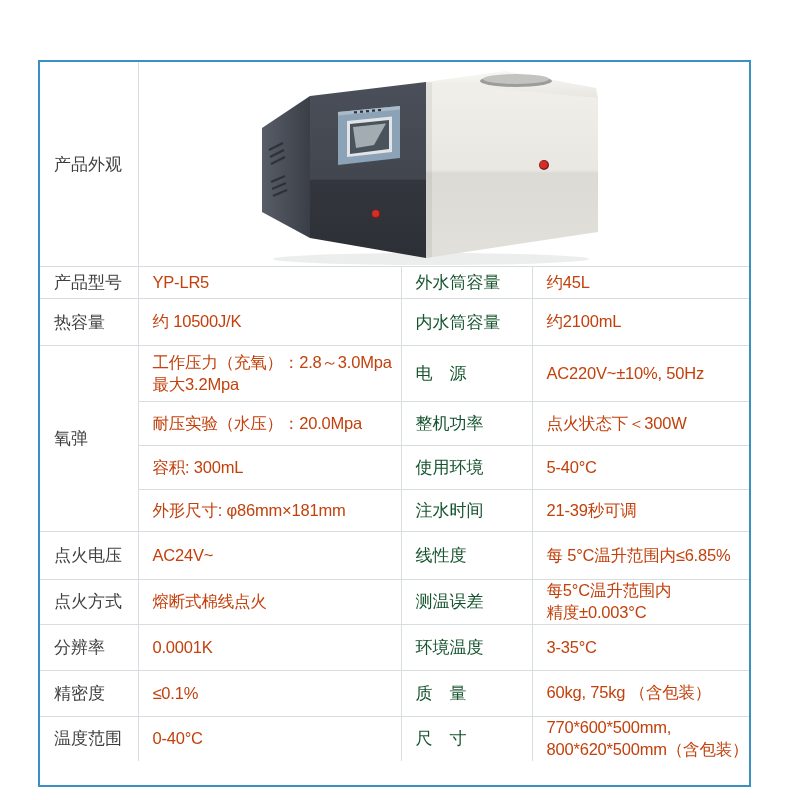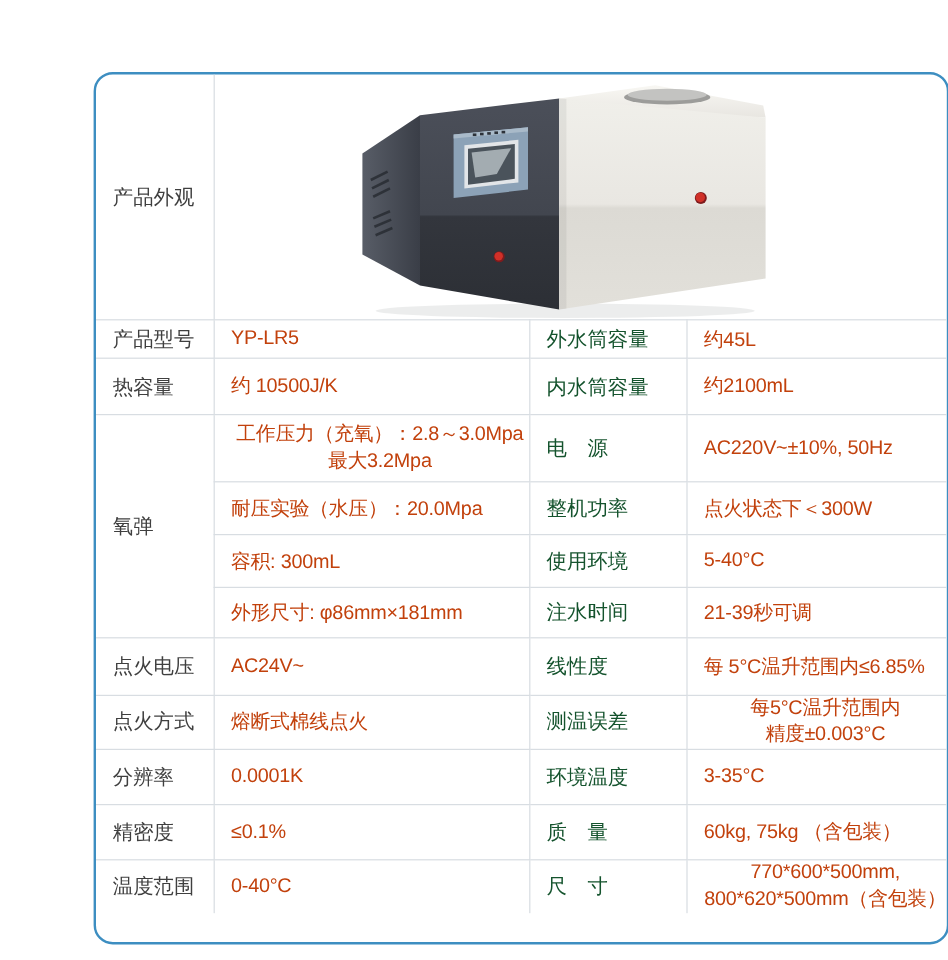--- a/index.html
+++ b/index.html
@@ -1,22 +1,22 @@
 <!DOCTYPE html>
 <html><head>
 <meta charset="utf-8">
 <style>
   html,body{
     margin:0;padding:0;width:790px;height:800px;background:#ffffff;overflow:hidden;
     font-family:"Liberation Sans","DejaVu Sans",sans-serif;
   }
   .spec-card{
     position:absolute;left:38px;top:60px;width:713px;height:727px;
-    border:2px solid #3d8ec1;border-radius:16px;box-sizing:border-box;
-    overflow:hidden;background:#fff;margin-left:40px;
+    border:2px solid #3d8ec1;border-radius:0;box-sizing:border-box;
+    overflow:hidden;background:#fff;
   }
   table.spec{
     border-collapse:collapse;table-layout:fixed;width:709px;
   }
   table.spec td{
     border:1px solid #d8dde2;
     padding:0 0 0 14px;
     vertical-align:middle;
     overflow:hidden;
   }
@@ -27,21 +27,21 @@
   table.spec td:last-child{border-right:none;}
   
   tr.r1{height:203px} tr.r2{height:32px} tr.r3{height:47px}
   tr.r4{height:56px}  tr.r5{height:44px} tr.r6{height:44px}
   tr.r7{height:42px}  tr.r8{height:48px} tr.r9{height:42px}
   tr.r10{height:46px} tr.r11{height:46px} tr.r12{height:45px}
 
   td.lbl{color:#3f3f3f;font-size:17px;padding-left:20px;white-space:nowrap;}
   td.lbl3{color:#14532d;font-size:17px;padding-left:14px;white-space:nowrap;}
   td.val{color:#c2410c;font-size:16.5px;letter-spacing:-0.2px;white-space:nowrap;}
-  td.val .ln{display:block;line-height:1.32;text-align:center;}
+  td.val .ln{display:block;line-height:1.32;}
   td.img-cell{padding:0;}
   .figure-wrap{margin:4px 0 0 95px;width:352px;height:200px;}
 </style>
 </head>
 <body>
 
 <div class="spec-card">
   <table class="spec">
     <colgroup>
       <col style="width:98px">

